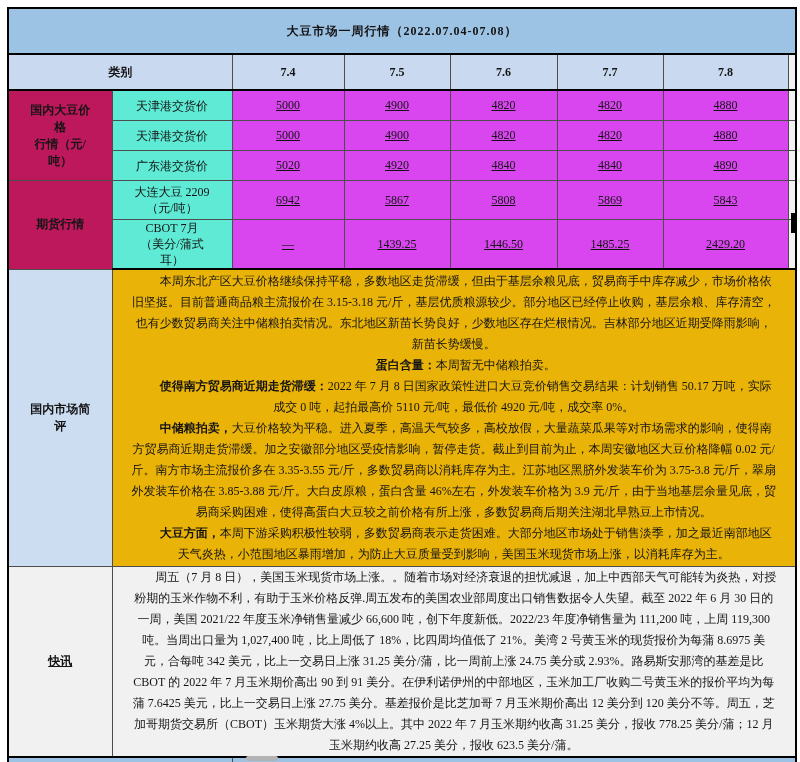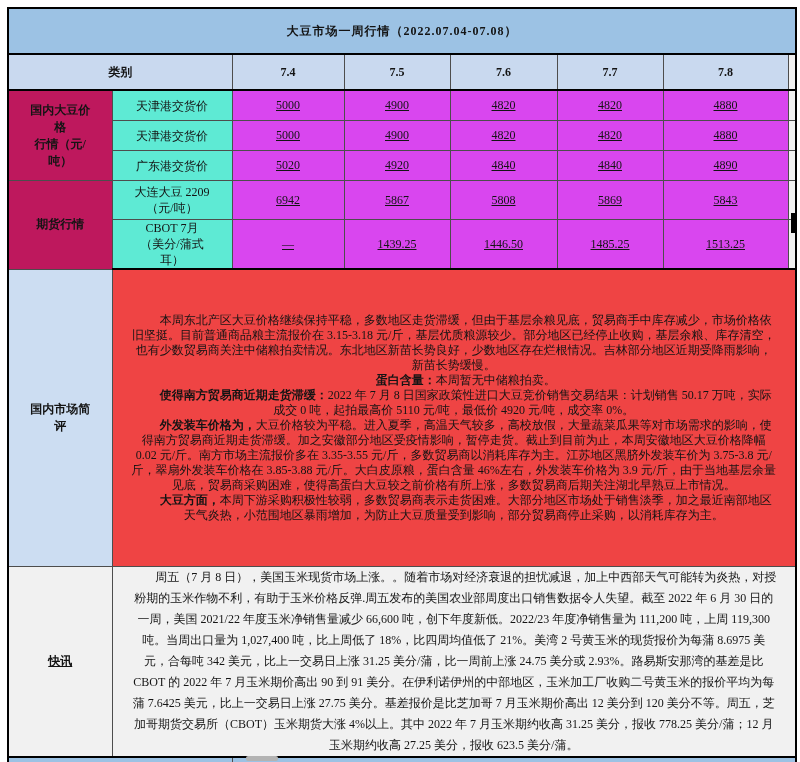--- a/index.html
+++ b/index.html
@@ -36,22 +36,22 @@
   tr.r-remark td{border-top:2px solid #000;}
   
   .c-title{background:#9cc2e4;font-weight:bold;font-size:16px;letter-spacing:1px;}
   .c-bluehead{background:#c9d9ef;font-weight:bold;font-size:14px;}
   .c-sectlabel{background:#be185d;font-weight:bold;font-size:13px;line-height:17px;}
   .c-sublabel{background:#5eead4;font-size:13px;line-height:16px;margin-left:28px;}
   .c-val{background:#d946ef;font-size:13px;text-decoration:underline;}
   .c-gutter{background:#f1f1f1;padding:0;}
   .c-review{background:#ccddf2;}
   .c-reviewtext{
-    background:#ef4444;text-align:left;vertical-align:top;
-    padding:3px 7px 3px 6px;font-size:13.5px;line-height:15px;
+    background:#eab308;text-align:left;vertical-align:top;
+    padding:3px 7px 3px 6px;font-size:13.5px;line-height:21px;
   }
   .c-newslabel{background:#f1f1f1;font-weight:bold;font-size:13px;text-decoration:underline;}
   .c-newstext{
     background:#f1f1f1;text-align:left;vertical-align:top;
     padding:2px 7px 2px 6px;font-size:13.5px;line-height:21px;margin-left:28px;
   }
   .c-remark{background:#9cc2e4;font-weight:bold;font-size:13px;}
   .c-remarktext{background:#9cc2e4;text-align:left;font-weight:bold;font-size:13px;padding-left:48px;}
   .para{margin:0;text-indent:2em;}
   .two-line span{display:block;}
@@ -137,32 +137,32 @@
   </tr>
   <tr class="r-cbot">
     <td class="c-sublabel two-line">
       <span>CBOT 7月</span>
       <span>（美分/蒲式耳）</span>
     </td>
     <td class="c-val">—</td>
     <td class="c-val">1439.25</td>
     <td class="c-val">1446.50</td>
     <td class="c-val">1485.25</td>
-    <td class="c-val">1513.25</td>
+    <td class="c-val">2429.20</td>
     <td class="c-gutter"></td>
   </tr>
 
   <tr class="r-review">
     <td class="c-sectlabel c-review">国内市场简评</td>
     <td colspan="7" class="c-reviewtext">
       <p class="para"><b></b><span>本周东北产区大豆价格继续保持平稳，多数地区走货滞缓，但由于基层余粮见底，贸易商手中库存减少，市场价格依旧坚挺。目前普通商品粮主流报价在 3.15-3.18 元/斤，基层优质粮源较少。部分地区已经停止收购，基层余粮、库存清空，也有少数贸易商关注中储粮拍卖情况。东北地区新苗长势良好，少数地区存在烂根情况。吉林部分地区近期受降雨影响，新苗长势缓慢。</span></p>
       <p class="para"><b>蛋白含量：</b><span>本周暂无中储粮拍卖。</span></p>
       <p class="para"><b>使得南方贸易商近期走货滞缓：</b><span>2022 年 7 月 8 日国家政策性进口大豆竞价销售交易结果：计划销售 50.17 万吨，实际成交 0 吨，起拍最高价 5110 元/吨，最低价 4920 元/吨，成交率 0%。</span></p>
-      <p class="para"><b>外发装车价格为，</b><span>大豆价格较为平稳。进入夏季，高温天气较多，高校放假，大量蔬菜瓜果等对市场需求的影响，使得南方贸易商近期走货滞缓。加之安徽部分地区受疫情影响，暂停走货。截止到目前为止，本周安徽地区大豆价格降幅 0.02 元/斤。南方市场主流报价多在 3.35-3.55 元/斤，多数贸易商以消耗库存为主。江苏地区黑脐外发装车价为 3.75-3.8 元/斤，翠扇外发装车价格在 3.85-3.88 元/斤。大白皮原粮，蛋白含量 46%左右，外发装车价格为 3.9 元/斤，由于当地基层余量见底，贸易商采购困难，使得高蛋白大豆较之前价格有所上涨，多数贸易商后期关注湖北早熟豆上市情况。</span></p>
-      <p class="para"><b>大豆方面，</b><span>本周下游采购积极性较弱，多数贸易商表示走货困难。大部分地区市场处于销售淡季，加之最近南部地区天气炎热，小范围地区暴雨增加，为防止大豆质量受到影响，部分贸易商停止采购，以消耗库存为主。</span></p>
+      <p class="para"><b>中储粮拍卖，</b><span>大豆价格较为平稳。进入夏季，高温天气较多，高校放假，大量蔬菜瓜果等对市场需求的影响，使得南方贸易商近期走货滞缓。加之安徽部分地区受疫情影响，暂停走货。截止到目前为止，本周安徽地区大豆价格降幅 0.02 元/斤。南方市场主流报价多在 3.35-3.55 元/斤，多数贸易商以消耗库存为主。江苏地区黑脐外发装车价为 3.75-3.8 元/斤，翠扇外发装车价格在 3.85-3.88 元/斤。大白皮原粮，蛋白含量 46%左右，外发装车价格为 3.9 元/斤，由于当地基层余量见底，贸易商采购困难，使得高蛋白大豆较之前价格有所上涨，多数贸易商后期关注湖北早熟豆上市情况。</span></p>
+      <p class="para"><b>大豆方面，</b><span>本周下游采购积极性较弱，多数贸易商表示走货困难。大部分地区市场处于销售淡季，加之最近南部地区天气炎热，小范围地区暴雨增加，为防止大豆质量受到影响，美国玉米现货市场上涨，以消耗库存为主。</span></p>
     </td>
   </tr>
 
   <tr class="r-news">
     <td class="c-newslabel">快讯</td>
     <td colspan="7" class="c-newstext">
       <p class="para">周五（7 月 8 日），美国玉米现货市场上涨。。随着市场对经济衰退的担忧减退，加上中西部天气可能转为炎热，对授粉期的玉米作物不利，有助于玉米价格反弹.周五发布的美国农业部周度出口销售数据令人失望。截至 2022 年 6 月 30 日的一周，美国 2021/22 年度玉米净销售量减少 66,600 吨，创下年度新低。2022/23 年度净销售量为 111,200 吨，上周 119,300 吨。当周出口量为 1,027,400 吨，比上周低了 18%，比四周均值低了 21%。美湾 2 号黄玉米的现货报价为每蒲 8.6975 美元，合每吨 342 美元，比上一交易日上涨 31.25 美分/蒲，比一周前上涨 24.75 美分或 2.93%。路易斯安那湾的基差是比 CBOT 的 2022 年 7 月玉米期价高出 90 到 91 美分。在伊利诺伊州的中部地区，玉米加工厂收购二号黄玉米的报价平均为每蒲 7.6425 美元，比上一交易日上涨 27.75 美分。基差报价是比芝加哥 7 月玉米期价高出 12 美分到 120 美分不等。周五，芝加哥期货交易所（CBOT）玉米期货大涨 4%以上。其中 2022 年 7 月玉米期约收高 31.25 美分，报收 778.25 美分/蒲；12 月玉米期约收高 27.25 美分，报收 623.5 美分/蒲。</p>
     </td>
   </tr>
 

